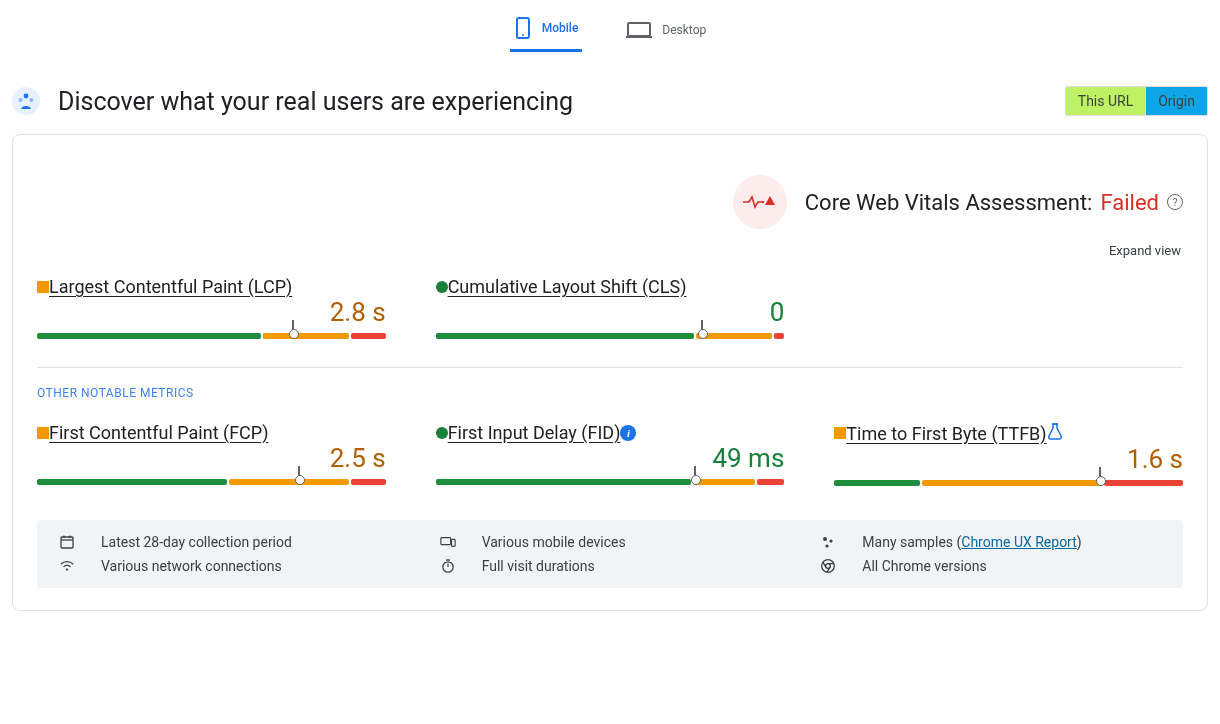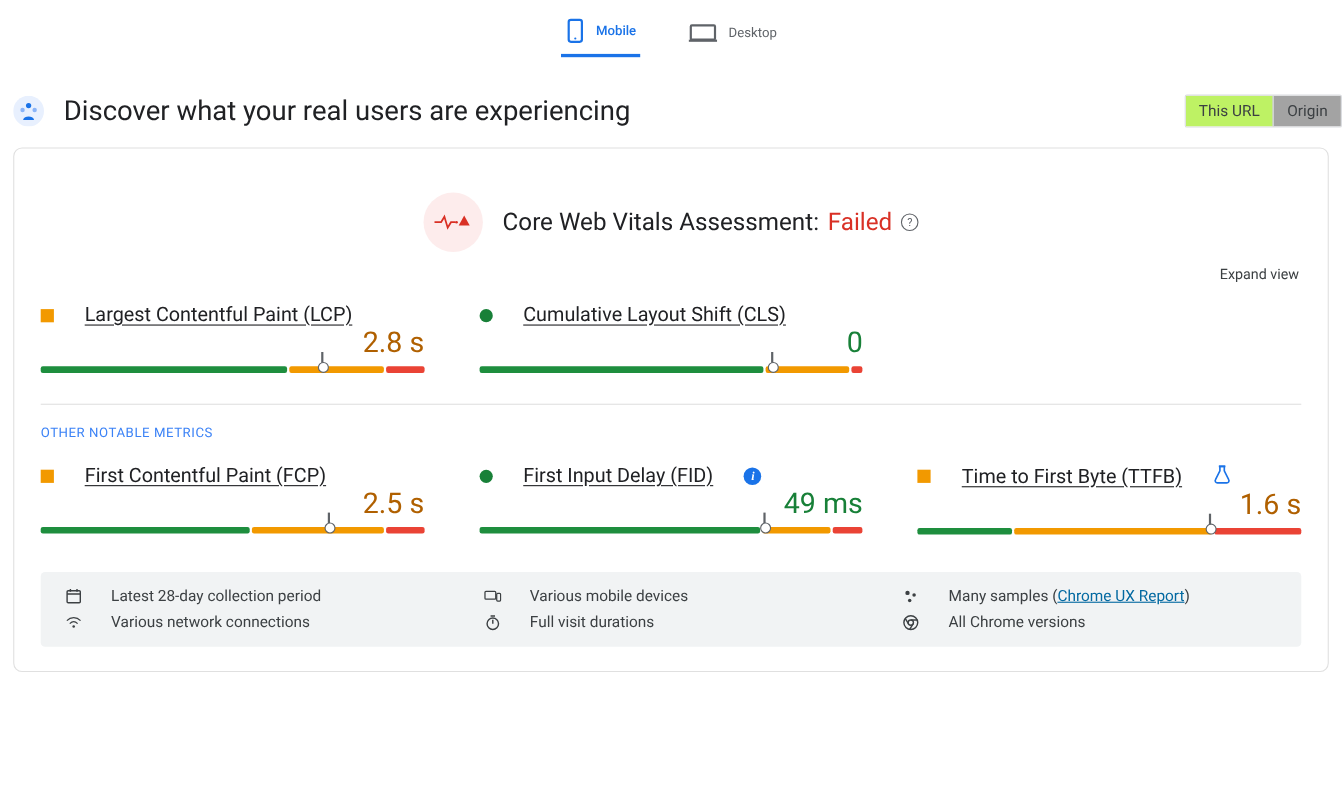--- a/index.html
+++ b/index.html
@@ -34,21 +34,21 @@
     color: #1a73e8;
     border-bottom: 3px solid #1a73e8;
     font-weight: 500;
   }
   .tab .ico { display: inline-flex; }
   
   .hdr {
     display: flex;
     align-items: center;
     justify-content: space-between;
-    padding: 34px 0 18px 12px;
+    padding: 34px 12px 18px 12px;
   }
   .hdr-left {
     display: flex;
     align-items: center;
     gap: 18px;
   }
   .hdr-icon {
     width: 28px; height: 28px;
     position: relative;
   }
@@ -60,38 +60,38 @@
   .toggle {
     display: flex;
     border: 1px solid #dadce0;
     border-radius: 2px;
     overflow: hidden;
   }
   .toggle-btn {
     padding: 6px 12px;
     font-size: 14px;
     color: #3c4043;
-    background: #a3a3a3;
+    background: #0ea5e9;
     cursor: pointer;
   }
   .toggle-btn.selected {
     background: #bef264;
   }
   .toggle-btn + .toggle-btn { border-left: 1px solid #dadce0; }
   
   .card {
     margin: 0 12px;
     border: 1px solid #e0e0e0;
     border-radius: 8px;
     padding: 20px 24px 22px 24px;
   }
   .assess {
     display: flex;
     align-items: center;
-    justify-content: center;
+    justify-content: flex-end;
     gap: 18px;
     padding: 20px 0 8px 0;
   }
   .assess-badge {
     width: 54px; height: 54px;
     background: #fdecec;
     border-radius: 50%;
     display: flex; align-items: center; justify-content: center;
   }
   .assess-text {
@@ -116,21 +116,21 @@
   }
   .metrics {
     display: grid;
     grid-template-columns: repeat(3, 1fr);
     gap: 50px;
   }
   .metric {}
   .metric-title {
     display: flex;
     align-items: center;
-    gap: 28px;
+    gap: 0;
   }
   .sq {
     width: 12px; height: 12px;
     display: inline-block;
     background: #f29900;
   }
   .dot {
     width: 12px; height: 12px;
     border-radius: 50%;
     display: inline-block;

